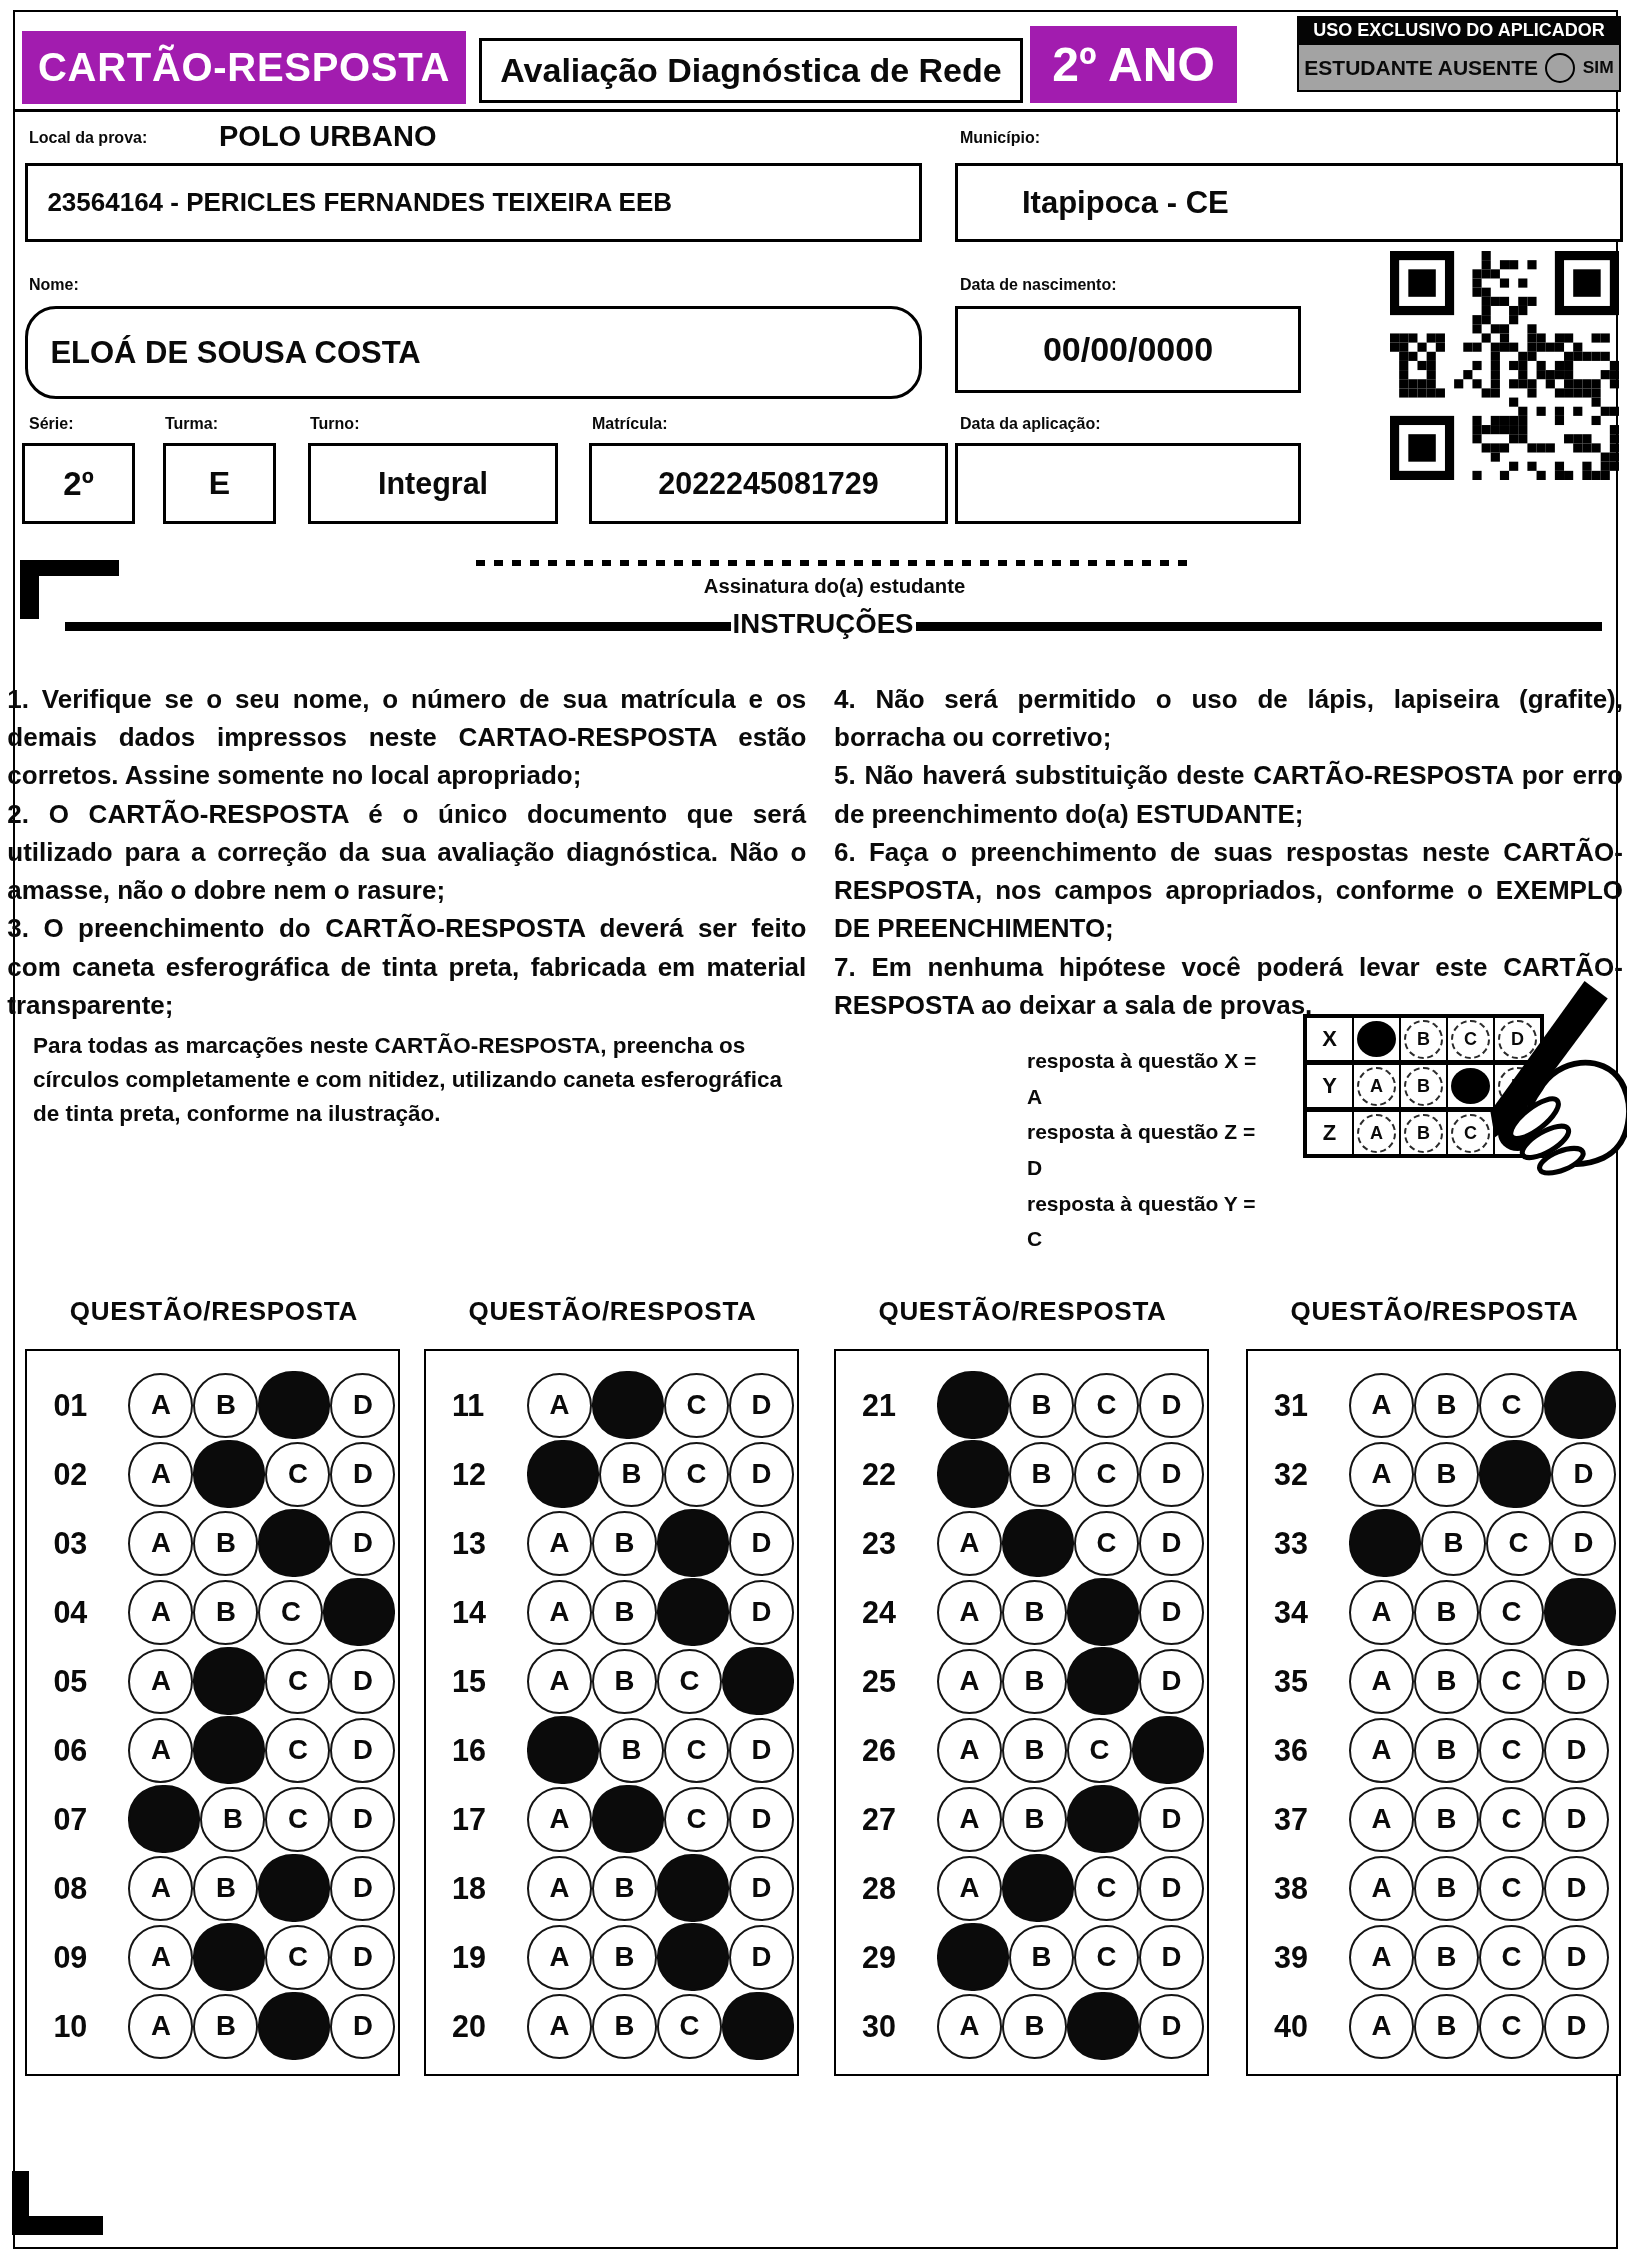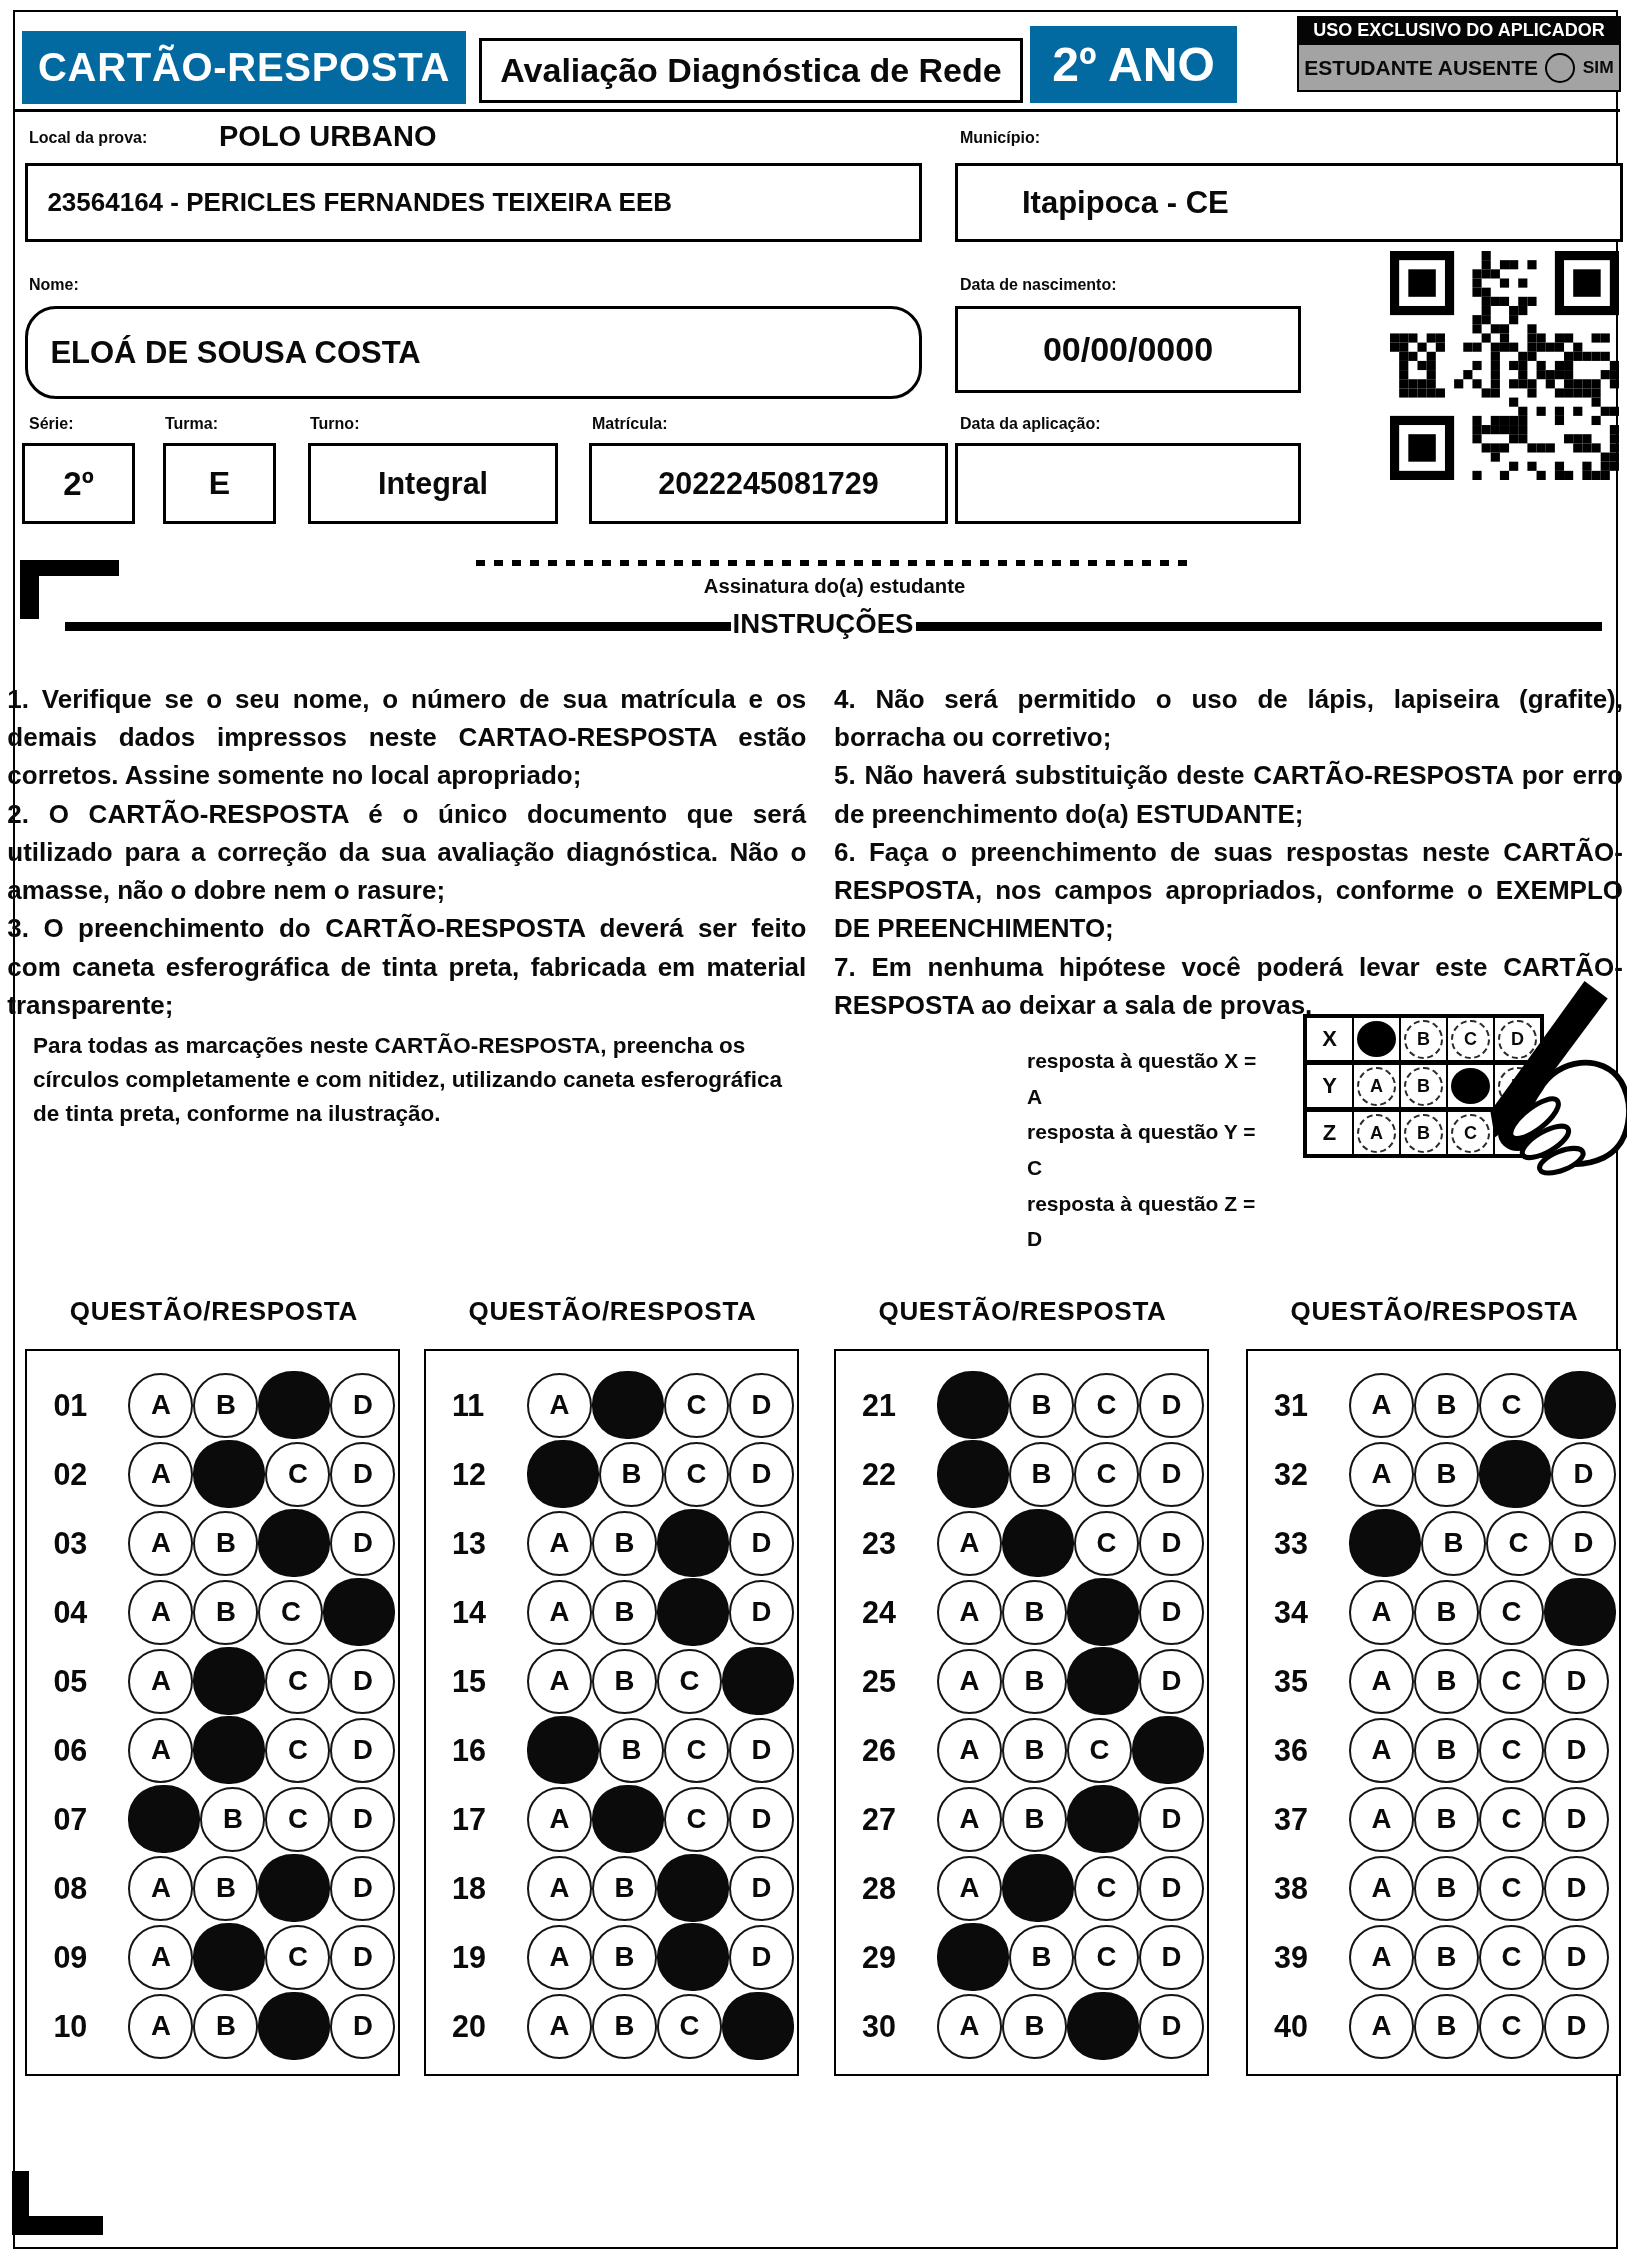--- a/index.html
+++ b/index.html
@@ -2,21 +2,21 @@
 <html lang="pt" style="font-size:11.6px"><head>
 <meta charset="utf-8">
 <style>
   html,body{margin:0;padding:0;background:#e8e8e8;}
   .page{position:relative;width:1627px;height:2261px;background:#fff;color:#0a0a0a;
         font-family:"Liberation Sans",sans-serif;font-weight:700;overflow:hidden;}
   .abs{position:absolute;}
   .frame{left:13px;top:10.2px;right:8.7px;bottom:11.6px;border:2.9px solid #000;pointer-events:none;}
   .hline{background:#000;height:2.9px;}
   
-  .blackbox{background:#0369a1;color:#fff;display:flex;align-items:center;justify-content:center;}
+  .blackbox{background:#a21caf;color:#fff;display:flex;align-items:center;justify-content:center;}
   .whitebox{background:#fff;border:3.6px solid #000;display:flex;align-items:center;justify-content:center;}
   .card-title{left:22px;top:30.5px;width:444px;height:73px;font-size:40px;letter-spacing:0.7px;}
   .exam-title{left:479px;top:38px;width:538px;height:59px;font-size:34px;}
   .grade{left:1030px;top:26px;width:207px;height:77px;font-size:48px;}
   .aplicador{left:1297px;top:16px;width:324px;}
   .aplicador-head{background:#050505;color:#fff;height:29px;display:flex;align-items:center;justify-content:center;font-size:18px;}
   .aplicador-body{border:2.2px solid #000;border-top:none;height:45px;display:flex;align-items:center;justify-content:center;gap:7.3px;font-size:21px;background:#a3a3a3;}
   .absent-circle{width:26px;height:26px;border:2.2px solid #000;border-radius:50%;display:inline-block;}
   .sim{font-size:17.4px;}
   
@@ -318,22 +318,22 @@
   <div class="abs instr-col" style="left:834px;top:680px;width:789px;">
       <p>4. Não será permitido o uso de lápis, lapiseira (grafite), borracha ou corretivo;</p>
       <p>5. Não haverá substituição deste CARTÃO-RESPOSTA por erro de preenchimento do(a) ESTUDANTE;</p>
       <p>6. Faça o preenchimento de suas respostas neste CARTÃO-RESPOSTA, nos campos apropriados, conforme o EXEMPLO DE PREENCHIMENTO;</p>
       <p>7. Em nenhuma hipótese você poderá levar este CARTÃO-RESPOSTA ao deixar a sala de provas.</p>
     </div>
 
   <div class="abs note" style="left:33px;top:1029px;width:781px;">Para todas as marcações neste CARTÃO-RESPOSTA, preencha os círculos completamente e com nitidez, utilizando caneta esferográfica de tinta preta, conforme na ilustração.</div>
   <div class="abs legend" style="left:1027px;top:1043px;width:247px;">
       <div>resposta à questão X = A</div>
+      <div>resposta à questão Z = D</div>
       <div>resposta à questão Y = C</div>
-      <div>resposta à questão Z = D</div>
     </div>
 
   <table class="exgrid abs" style="left:1303px;top:1014px;border:4.4px solid #000;">
     <tbody id="ex-body">
         <tr>
           <td class="ex-label">X</td>
           <td>
             <div class="ex-bubble ex-filled"></div>
           </td>
           <td>

